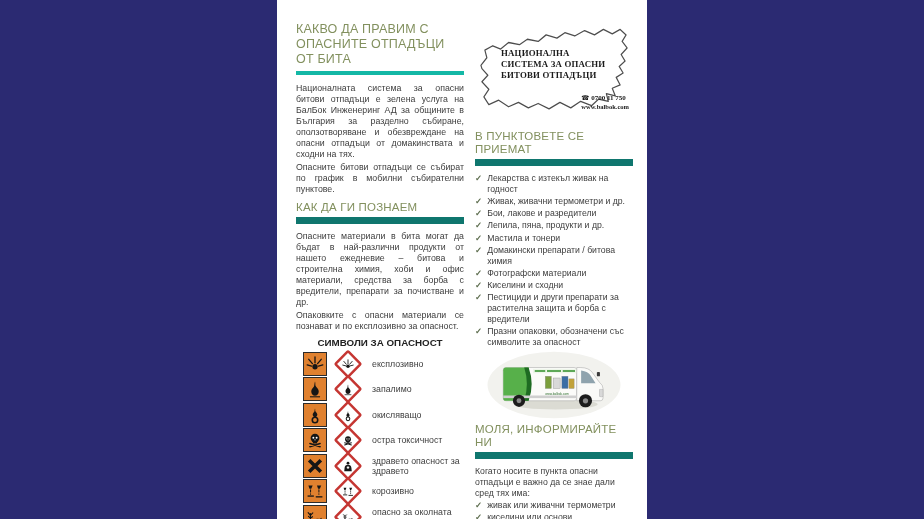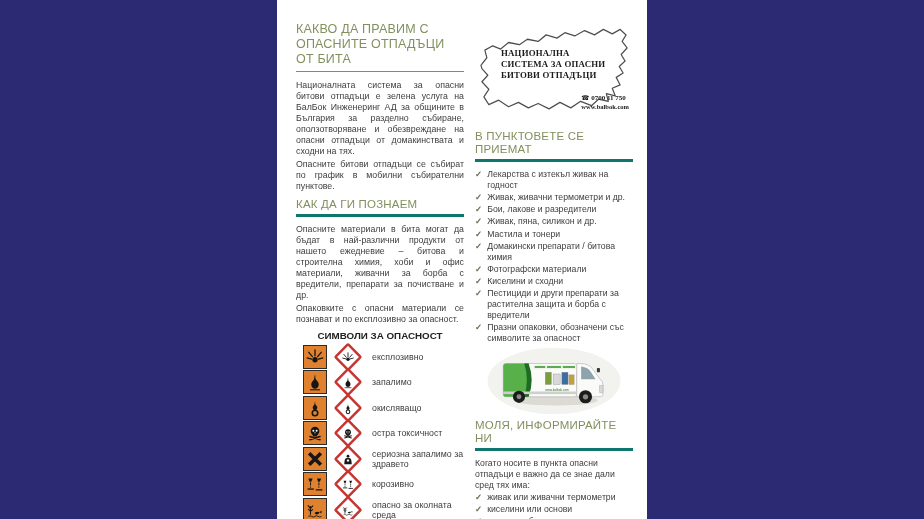--- a/index.html
+++ b/index.html
@@ -12,26 +12,26 @@
     position:absolute;left:277px;top:0;width:370px;height:519px;
     background:#ffffff;box-sizing:border-box;
     padding:22px 14px 8px 19px;
     display:flex;gap:11px;overflow:hidden;
   }
   .col-left{width:168px;flex:none;}
   .col-right{width:158px;flex:none;}
 
   .h-main{
     color:#82905e;font-size:12.5px;line-height:15px;font-weight:normal;
-    margin:0 0 8px;padding-bottom:4px;border-bottom:1px solid #14b8a6;
+    margin:0 0 8px;padding-bottom:4px;border-bottom:4px solid #14b8a6;
     letter-spacing:.2px;
   }
   .h-sec{
     color:#82905e;font-size:11.5px;line-height:13px;font-weight:normal;
-    margin:6px 0 7px;padding-bottom:3px;border-bottom:3px solid #0f766e;
+    margin:6px 0 7px;padding-bottom:3px;border-bottom:7px solid #0f766e;
     letter-spacing:.2px;
   }
   p.body{font-size:8.8px;line-height:11px;color:#3d3d3d;margin:0 0 2px;text-align:justify;}
   .sym-title{font-size:9.8px;font-weight:bold;color:#222;text-align:center;margin:5px 0 3px;}
 
   .hrow{display:flex;align-items:center;height:25.5px;}
   .sq{width:24px;height:24px;margin-left:7px;flex:none;display:block;}
   .dia{width:30px;height:30px;margin-left:6px;flex:none;display:block;}
   .hlabel{font-size:8.8px;line-height:10px;color:#3d3d3d;margin-left:9px;}
 
@@ -133,21 +133,21 @@
 </svg>
 
 <div class="sheet">
 
   <div class="col-left">
     <h1 class="h-main">КАКВО ДА ПРАВИМ С ОПАСНИТЕ ОТПАДЪЦИ ОТ БИТА</h1>
     <p class="body">Националната система за опасни битови отпадъци е зелена услуга на БалБок Инженеринг АД за общините в България за разделно събиране, оползотворяване и обезвреждане на опасни отпадъци от домакинствата и сходни на тях.</p>
     <p class="body">Опасните битови отпадъци се събират по график в мобилни събирателни пунктове.</p>
 
     <h2 class="h-sec">КАК ДА ГИ ПОЗНАЕМ</h2>
-    <p class="body">Опасните материали в бита могат да бъдат в най-различни продукти от нашето ежедневие – битова и строителна химия, хоби и офис материали, живачни за борба с вредители, препарати за почистване и др.</p>
+    <p class="body">Опасните материали в бита могат да бъдат в най-различни продукти от нашето ежедневие – битова и строителна химия, хоби и офис материали, средства за борба с вредители, препарати за почистване и др.</p>
     <p class="body">Опаковките с опасни материали се познават и по експлозивно за опасност.</p>
 
     <div class="sym-title">СИМВОЛИ ЗА ОПАСНОСТ</div>
 
     <div>
 
       <div class="hrow">
         <svg class="sq" viewBox="0 0 24 24">
           <rect x="0.5" y="0.5" width="23" height="23" fill="#e0812f" stroke="#2b2b2b"></rect>
           <g transform="translate(12,12) scale(0.78) translate(-12,-12)">
@@ -217,21 +217,21 @@
           <g transform="translate(12,12) scale(0.78) translate(-12,-12)">
               <use href="#i-xcross"></use>
             </g>
         </svg>
         <svg class="dia" viewBox="0 0 30 30">
           <rect x="6" y="6" width="18" height="18" rx="1" transform="rotate(45 15 15)" fill="#fff" stroke="#c53632" stroke-width="2.5"></rect>
           <g transform="translate(15,15.5) scale(0.52) translate(-12,-12)">
               <use href="#i-person"></use>
             </g>
         </svg>
-        <div class="hlabel">сериозна запалимо за здравето</div>
+        <div class="hlabel">здравето опасност за здравето</div>
       </div>
 
       <div class="hrow">
         <svg class="sq" viewBox="0 0 24 24">
           <rect x="0.5" y="0.5" width="23" height="23" fill="#e0812f" stroke="#2b2b2b"></rect>
           <g transform="translate(12,12) scale(0.78) translate(-12,-12)">
               <use href="#i-corrosion"></use>
             </g>
         </svg>
         <svg class="dia" viewBox="0 0 30 30">
@@ -287,21 +287,21 @@
       <li>
           <span class="check">✓</span>
           <span>Живак, живачни термометри и др.</span>
         </li>
       <li>
           <span class="check">✓</span>
           <span>Бои, лакове и разредители</span>
         </li>
       <li>
           <span class="check">✓</span>
-          <span>Живак, пяна, силикон и др.</span>
+          <span>Лепила, пяна, продукти и др.</span>
         </li>
       <li>
           <span class="check">✓</span>
           <span>Мастила и тонери</span>
         </li>
       <li>
           <span class="check">✓</span>
           <span>Домакински препарати / битова химия</span>
         </li>
       <li>

